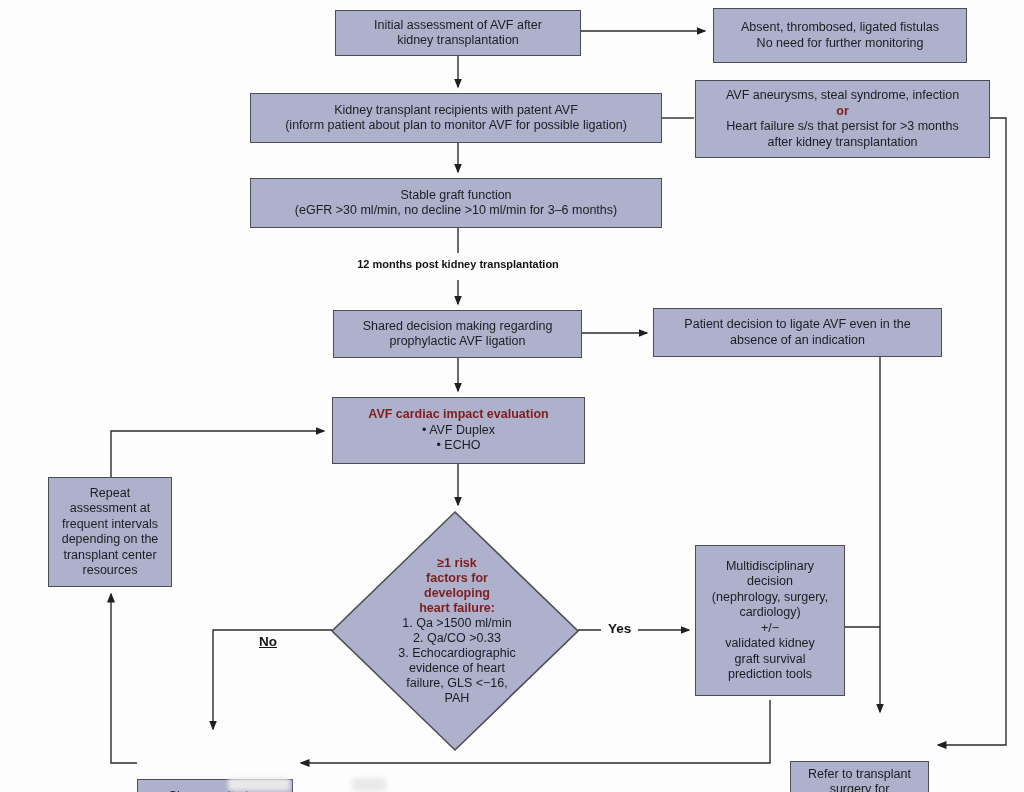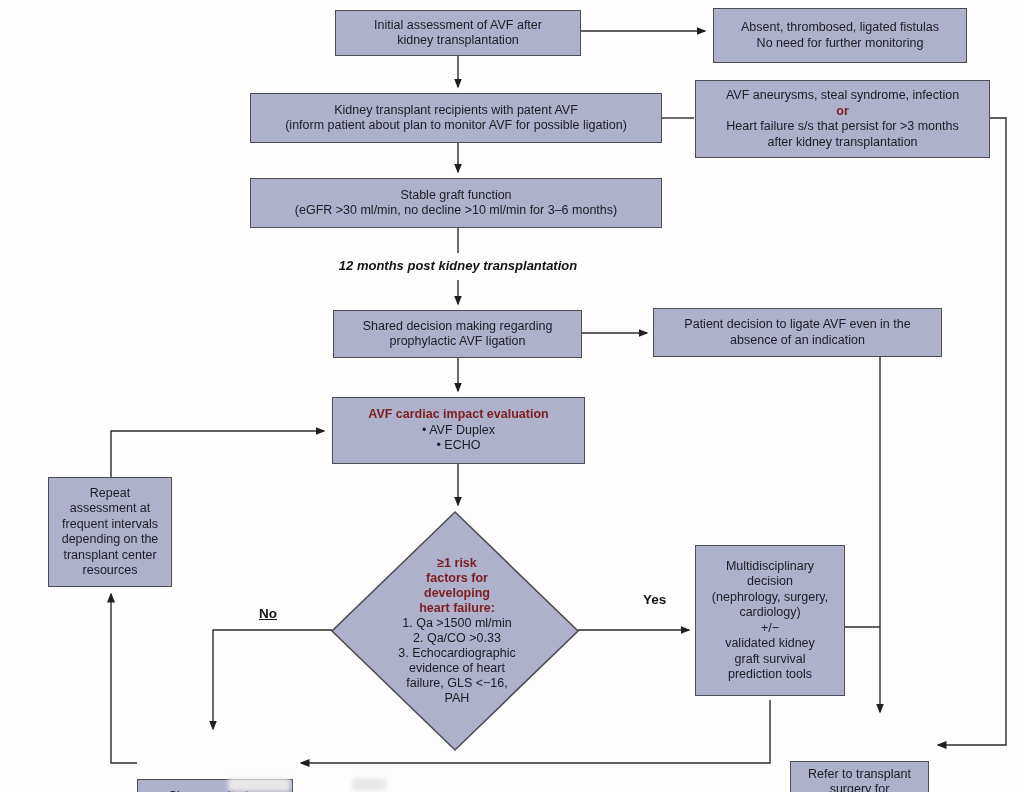--- a/index.html
+++ b/index.html
@@ -11,22 +11,22 @@
   svg.wires{position:absolute;left:0;top:0;width:1024px;height:792px;}
   .node{
     position:absolute;box-sizing:border-box;
     background:#adb1cc;border:1.6px solid #4e4c55;
     display:flex;flex-direction:column;align-items:center;justify-content:center;
     text-align:center;font-size:12.5px;line-height:15.5px;
     white-space:pre-line;padding:2px 4px;
   }
   .bold{font-weight:700;color:#7f1d1d;}
   .plain-label{
-    position:absolute;text-align:center;font-size:13px;font-weight:700;
-    color:#141414;white-space:pre-line;font-style:italic;
+    position:absolute;text-align:center;font-size:11px;font-weight:700;
+    color:#141414;white-space:pre-line;
   }
   .edge-label{
     position:absolute;font-size:13.5px;font-weight:700;color:#141414;
     background:#fdfdfd;padding:0 7px;line-height:16px;
   }
   .diamond-text{
     position:absolute;display:flex;flex-direction:column;align-items:center;
     justify-content:center;text-align:center;font-size:12.5px;line-height:15px;
     white-space:pre-line;
   }
@@ -143,19 +143,19 @@
 graft survival
 prediction tools</div>
 
   <div class="node" style="left:790px;top:761px;width:139px;height:58px;">Refer to transplant
 surgery for
 evaluation/ligation</div>
 
   <div class="node" style="left:137px;top:737px;width:156px;height:50px;margin-top:42px;">Close monitoring
 GDMT for heart failure</div>
 
-  <div class="edge-label" style="left:252px;top:606px;text-decoration:underline;">No</div>
-  <div class="edge-label" style="left:601px;top:592px;margin-left:35px;">Yes</div>
+  <div class="edge-label" style="left:252px;top:634px;text-decoration:underline;">No</div>
+  <div class="edge-label" style="left:601px;top:621px;">Yes</div>
 
   <div class="smudge" style="left:228px;top:778px;width:62px;height:13px;"></div>
   <div class="smudge" style="left:352px;top:778px;width:34px;height:13px;"></div>
 
 </div>
 
 </body></html>

